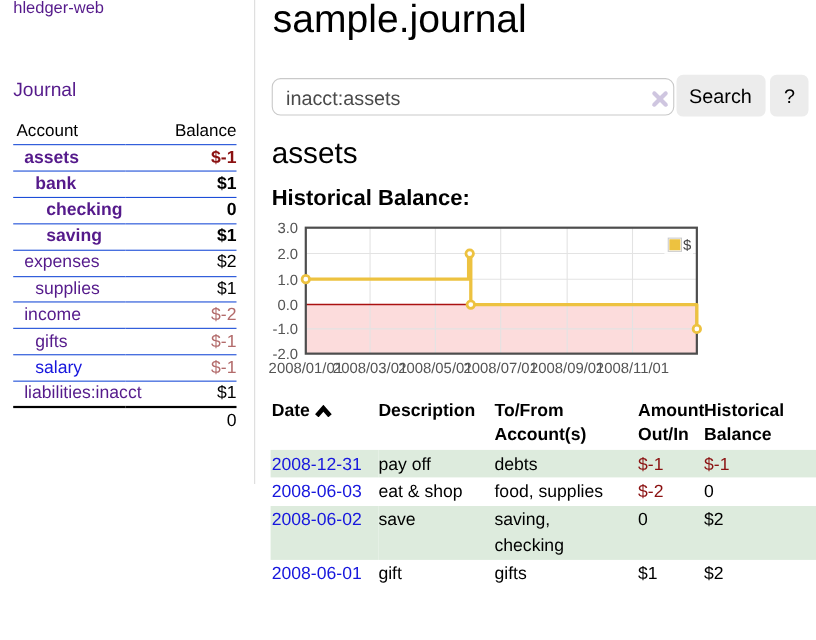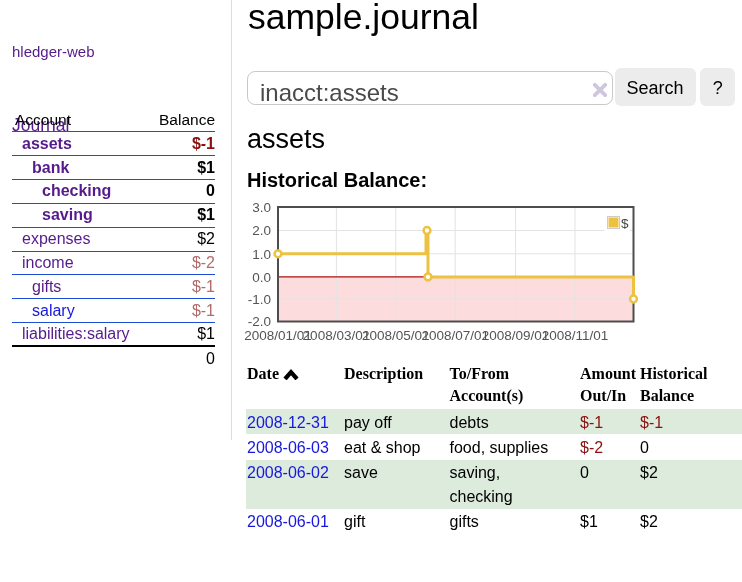--- a/index.html
+++ b/index.html
@@ -1,18 +1,18 @@
 <!DOCTYPE html>
 <html><head>
 <meta charset="utf-8">
 <style>
 * { margin:0; padding:0; box-sizing:border-box; }
 html,body { width:742px; height:582px; background:#fff; font-family:"Liberation Sans",sans-serif; overflow:hidden; }
 body { position:relative; }
-a { text-decoration:none;margin-top:44px; }
+a { text-decoration:none; }
 .vis { color:#551a8b; }
 .lnk { color:#1717dd; }
 #divider { position:absolute; left:231px; top:0; width:1px; height:440px; background:#dcdcdc; }
 
 
 #brand { position:absolute; left:12px; top:-1px; font-size:15px; color:#551a8b; }
 #journal { position:absolute; left:12px; top:70.5px; font-size:17.5px; color:#551a8b; }
 #acctwrap { position:absolute; left:12px; top:108px; width:203px; }
 table.accts { border-collapse:collapse; width:203px; font-size:16px; table-layout:fixed; }
 table.accts td, table.accts th { padding:0; border-bottom:1px solid #1d4ed8; height:23.85px; vertical-align:middle; white-space:nowrap; overflow:visible; }
@@ -25,33 +25,33 @@
 .hd { padding-left:3px !important; }
 .b { font-weight:bold; }
 .neg { color:#8b1111; }
 .negdim { color:#b36b6b; }
 
 
 #main { position:absolute; left:247px; top:0; width:495px; }
 h1 { position:absolute; left:1px; top:-3px; font-size:35.5px; font-weight:normal; color:#000; letter-spacing:0; }
 #searchrow { position:absolute; left:0; top:67.5px; width:495px; height:38px; }
 #sinput { position:absolute; left:0; top:3.5px; width:366px; height:33.5px; border:1.5px solid #c9c9c9; border-radius:8px; background:#fff; }
-#stext { position:absolute; left:13px; top:11.5px; font-size:24px; color:#4a4a4a; }
+#stext { position:absolute; left:13px; top:11.5px; font-size:18px; color:#4a4a4a; }
 #sx { position:absolute; left:346px; top:15px; width:14px; height:14px; }
 .btn { position:absolute; background:#ececec; border-radius:6px; text-align:center; color:#000; }
 #sbtn { left:367.5px; top:0; width:81px; height:38.5px; font-size:18px; line-height:40px; }
 #qbtn { left:453px; top:0; width:35.3px; height:38.5px; font-size:18px; line-height:40px; }
 h2 { position:absolute; left:0px; top:124px; font-size:27px; font-weight:normal; color:#000; }
 #histlbl { position:absolute; left:0px; top:169px; font-size:20px; font-weight:bold; color:#000; }
 #chart { position:absolute; left:-7px; top:196px; }
 
 
 #reg { position:absolute; left:-1px; top:361px; width:496px; }
 table.reg { border-collapse:collapse; width:496px; font-size:16px; table-layout:fixed; }
-table.reg th { font-weight:bold; text-align:left; vertical-align:top; padding:2px 0 3px 0; line-height:21.5px;font-family:Liberation Serif, serif; }
+table.reg th { font-weight:bold; text-align:left; vertical-align:top; padding:2px 0 3px 0; line-height:21.5px; }
 table.reg td { vertical-align:top; padding:1.5px 0 0 0; line-height:23.8px; white-space:nowrap; }
 table.reg th.r, table.reg td.r { text-align:left; }
 table.reg td.bal, table.reg th.bal { padding-right:11.5px; }
 table.reg td.pl, table.reg th.pl { padding-left:1px; }
 tr.even { background:#ddebdd; }
 .dred { color:#8b1111; }
 </style>
 </head>
 <body>
 <div id="divider"></div>
@@ -79,33 +79,37 @@
         </tr>
  <tr>
           <td class="d3"><a class="vis b" href="#">saving</a></td>
           <td class="amt b">$1</td>
         </tr>
  <tr>
           <td class="d1"><a class="vis" href="#">expenses</a></td>
           <td class="amt">$2</td>
         </tr>
  <tr>
+          <td class="d2"><a class="vis" href="#">supplies</a></td>
+          <td class="amt">$1</td>
+        </tr>
+ <tr>
           <td class="d1"><a class="vis" href="#">income</a></td>
           <td class="amt negdim">$-2</td>
         </tr>
  <tr>
           <td class="d2"><a class="vis" href="#">gifts</a></td>
           <td class="amt negdim">$-1</td>
         </tr>
  <tr>
           <td class="d2"><a href="#" style="color:#1717dd">salary</a></td>
           <td class="amt negdim">$-1</td>
         </tr>
  <tr>
-          <td class="d1"><a class="vis" href="#">liabilities:salary</a></td>
+          <td class="d1"><a class="vis" href="#">liabilities:inacct</a></td>
           <td class="amt">$1</td>
         </tr>
  <tr class="total">
           <td></td>
           <td class="amt">0</td>
         </tr>
 </tbody>
     </table>
 </div>
 

